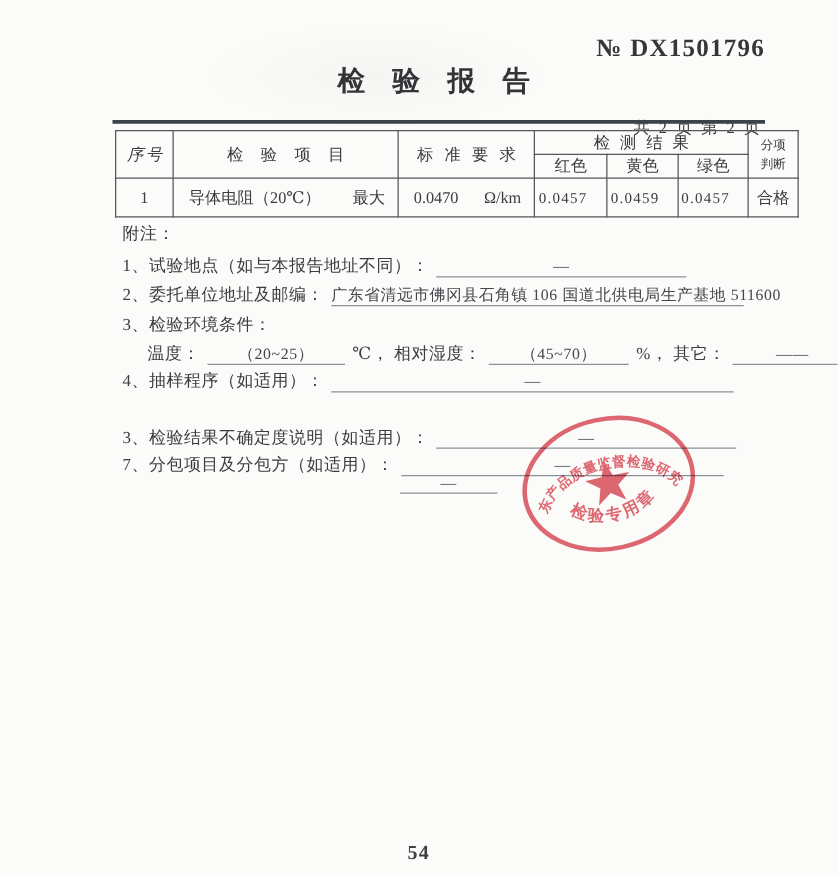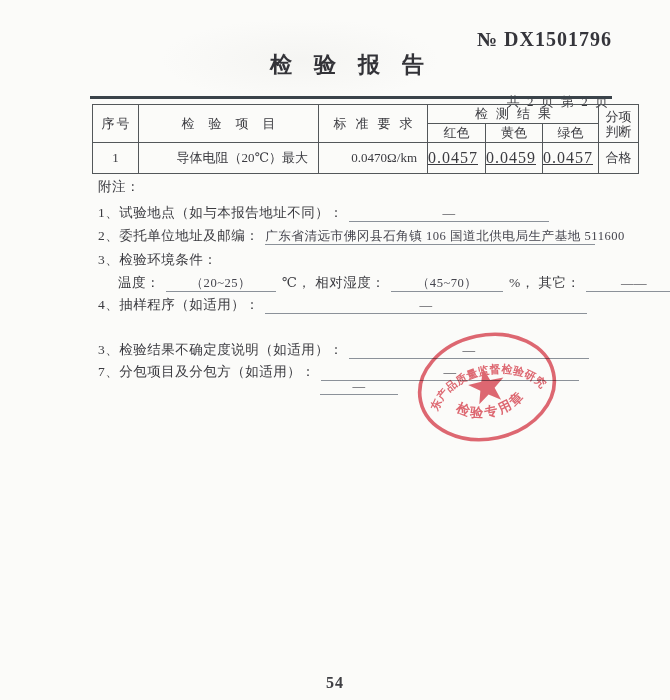--- a/index.html
+++ b/index.html
@@ -40,25 +40,25 @@
   }
   .report-table th, .report-table td {
     border:1px solid #53575a; font-weight:normal; text-align:center;
     overflow:hidden; white-space:nowrap;
   }
   .report-table thead tr { height:17px; }
   .report-table tbody tr { height:31px; }
   th.sp-item   { letter-spacing:14px; text-indent:14px;margin-left:36px; }
   th.sp-std    { letter-spacing:9px;  text-indent:9px; }
   th.sp-result { letter-spacing:8px;  text-indent:8px; }
-  th.sp-seq    { letter-spacing:2px;  text-indent:2px; }
-  th.judg div  { line-height:15px; font-size:13px; }
+  th.sp-seq    { letter-spacing:2px;  text-indent:2px;font-style:italic; }
+  th.judg div  { line-height:15px; font-size:10px; }
   td.pair { text-align:left; }
-  td.pair .pairwrap { display:flex; justify-content:flex-end; padding:0 10px 0 12px; }
-  td.num { text-align:left; padding-right:12px; font-size:16px; letter-spacing:1px;text-decoration:underline; }
+  td.pair .pairwrap { display:flex; justify-content:space-between; padding:0 10px 0 12px; }
+  td.num { text-align:center; padding-right:12px; font-size:12px; letter-spacing:1px; }
 
   .note { position:absolute; left:98px; white-space:nowrap; font-size:13.5px; color:#3b3b40; letter-spacing:.5px; }
   .blank {
     display:inline-block; border-bottom:1px solid #8b9199;
     text-align:center; vertical-align:bottom; height:17px; line-height:16px; margin:0 2px;
   }
   .bval { font-style:normal; font-size:12.6px; color:#45454e; }
   .w200{width:200px} .w330{width:330px} .w322{width:322px} .w247{width:247px}
   .w240{width:240px} .w258{width:258px} .w110{width:110px} .w112{width:112px}
   .w95{width:95px} .w78{width:78px}

